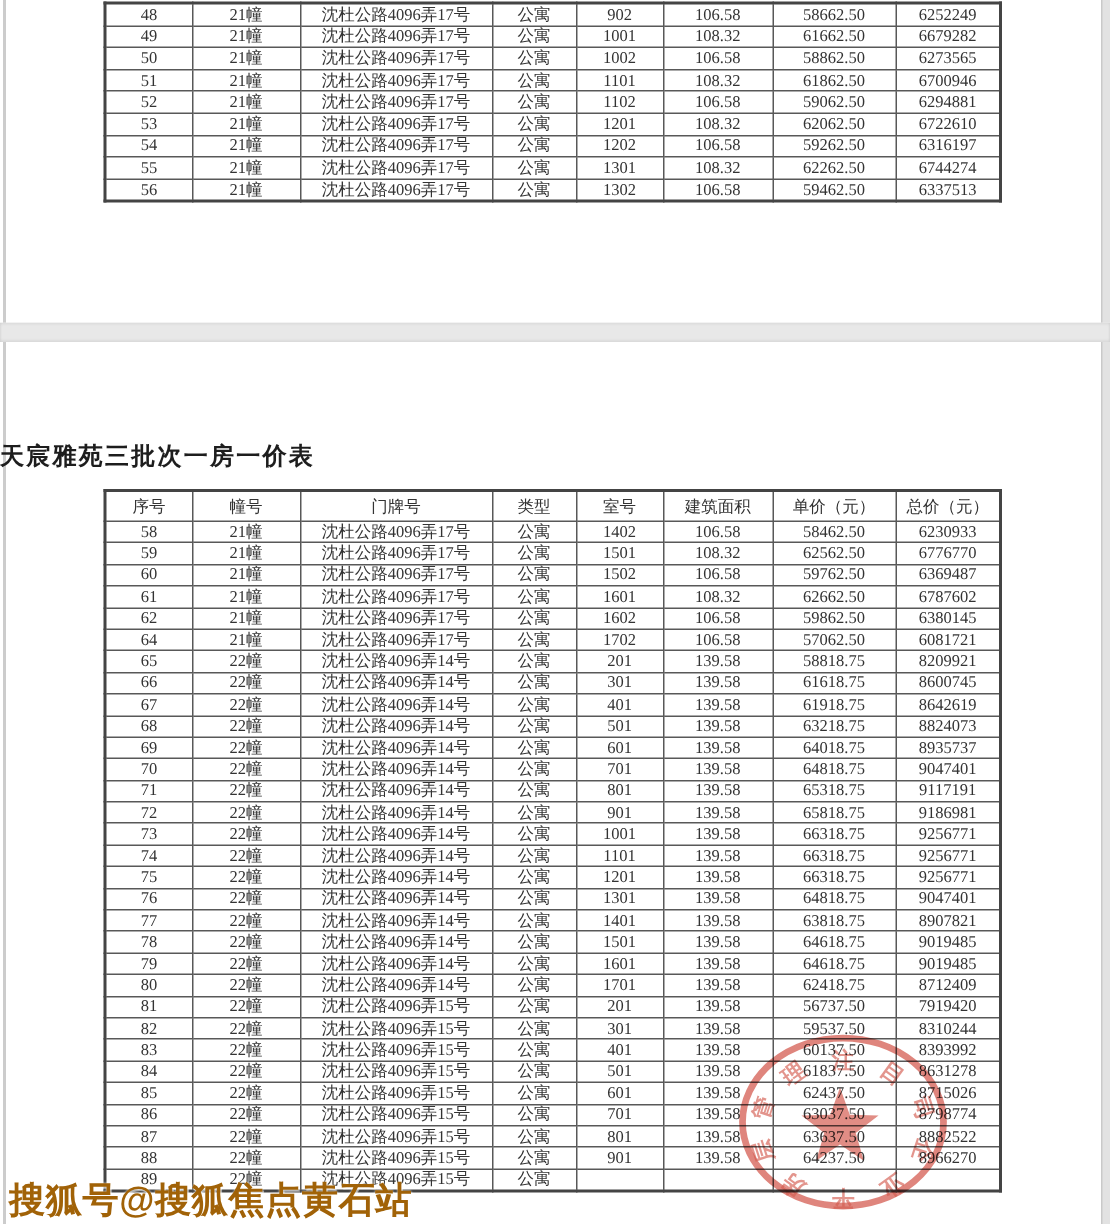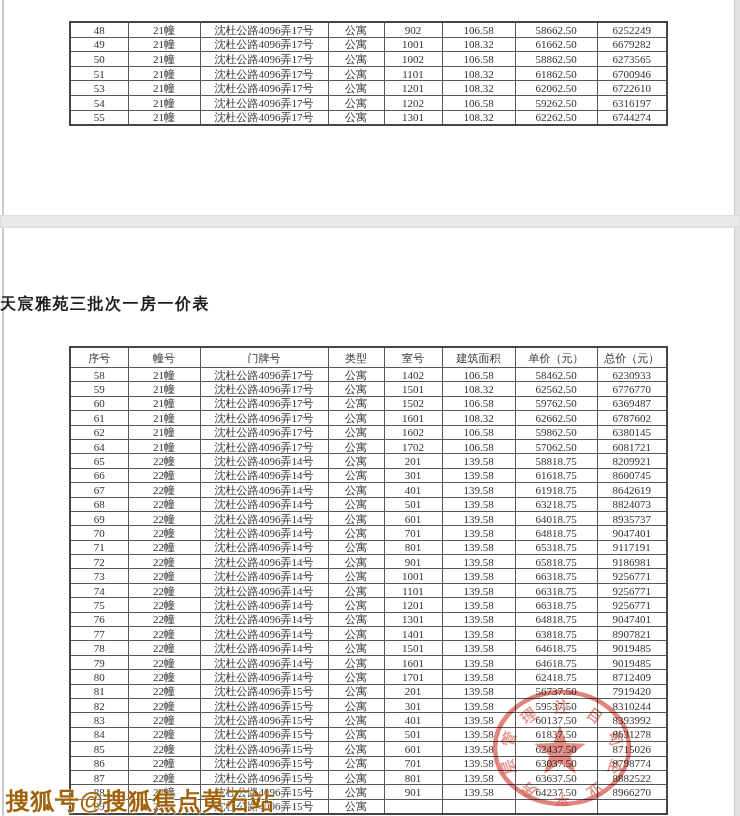--- a/index.html
+++ b/index.html
@@ -4,21 +4,21 @@
 <style>
   html,body{margin:0;padding:0;background:#fff;}
   .canvas{position:relative;width:740px;height:816px;overflow:hidden;background:#ffffff;
           font-family:"Liberation Serif","DejaVu Serif",serif;}
   .edge{position:absolute;top:0;height:816px;}
   .edge.left{left:2px;width:2px;background:#cccccc;}
   .edge.right{left:734px;width:6px;background:#e2e2e2;border-left:1px solid #c9c9c9;}
   .page-gap{position:absolute;left:0;top:215px;width:740px;height:13px;background:#e8e8e8;
             box-shadow:inset 0 1px 2px rgba(0,0,0,.07), inset 0 -1px 2px rgba(0,0,0,.07);}
   .t{position:absolute;border-collapse:collapse;table-layout:fixed;text-align:center;
-     color:#333;font-size:11px;border:2px solid #444;margin-top:20px;}
+     color:#333;font-size:11px;border:2px solid #444;}
   .t td,.t th{border:1.4px solid #585858;padding:0;line-height:12px;white-space:nowrap;overflow:hidden;}
   .t1{left:69px;top:1px;}
   .t1 td{height:13.6px;}
   .t2{left:69px;top:326px;}
   .t2 th{height:19px;font-weight:normal;font-size:11px;}
   .t2 td{height:13.4px;}
   .title{position:absolute;top:294px;left:0;width:740px;text-align:left;
          font-size:16px;font-weight:bold;letter-spacing:1.5px;color:#1d1d1d;}
   .watermark{position:absolute;left:6px;top:788px;font-size:24px;line-height:26px;font-weight:bold;
              font-family:"Liberation Sans","DejaVu Sans",sans-serif;color:#a16207;white-space:nowrap;
@@ -81,20 +81,30 @@
           <td>51</td>
           <td>21幢</td>
           <td>沈杜公路4096弄17号</td>
           <td>公寓</td>
           <td>1101</td>
           <td>108.32</td>
           <td>61862.50</td>
           <td>6700946</td>
         </tr>
         <tr>
+          <td>52</td>
+          <td>21幢</td>
+          <td>沈杜公路4096弄17号</td>
+          <td>公寓</td>
+          <td>1102</td>
+          <td>106.58</td>
+          <td>59062.50</td>
+          <td>6294881</td>
+        </tr>
+        <tr>
           <td>53</td>
           <td>21幢</td>
           <td>沈杜公路4096弄17号</td>
           <td>公寓</td>
           <td>1201</td>
           <td>108.32</td>
           <td>62062.50</td>
           <td>6722610</td>
         </tr>
         <tr>
@@ -109,20 +119,30 @@
         </tr>
         <tr>
           <td>55</td>
           <td>21幢</td>
           <td>沈杜公路4096弄17号</td>
           <td>公寓</td>
           <td>1301</td>
           <td>108.32</td>
           <td>62262.50</td>
           <td>6744274</td>
+        </tr>
+        <tr>
+          <td>56</td>
+          <td>21幢</td>
+          <td>沈杜公路4096弄17号</td>
+          <td>公寓</td>
+          <td>1302</td>
+          <td>106.58</td>
+          <td>59462.50</td>
+          <td>6337513</td>
         </tr>
       </tbody>
   </table>
 
   <div class="title">天宸雅苑三批次一房一价表</div>
 
   <table class="t t2">
     <colgroup>
       <col style="width:58px">
         <col style="width:72px">

